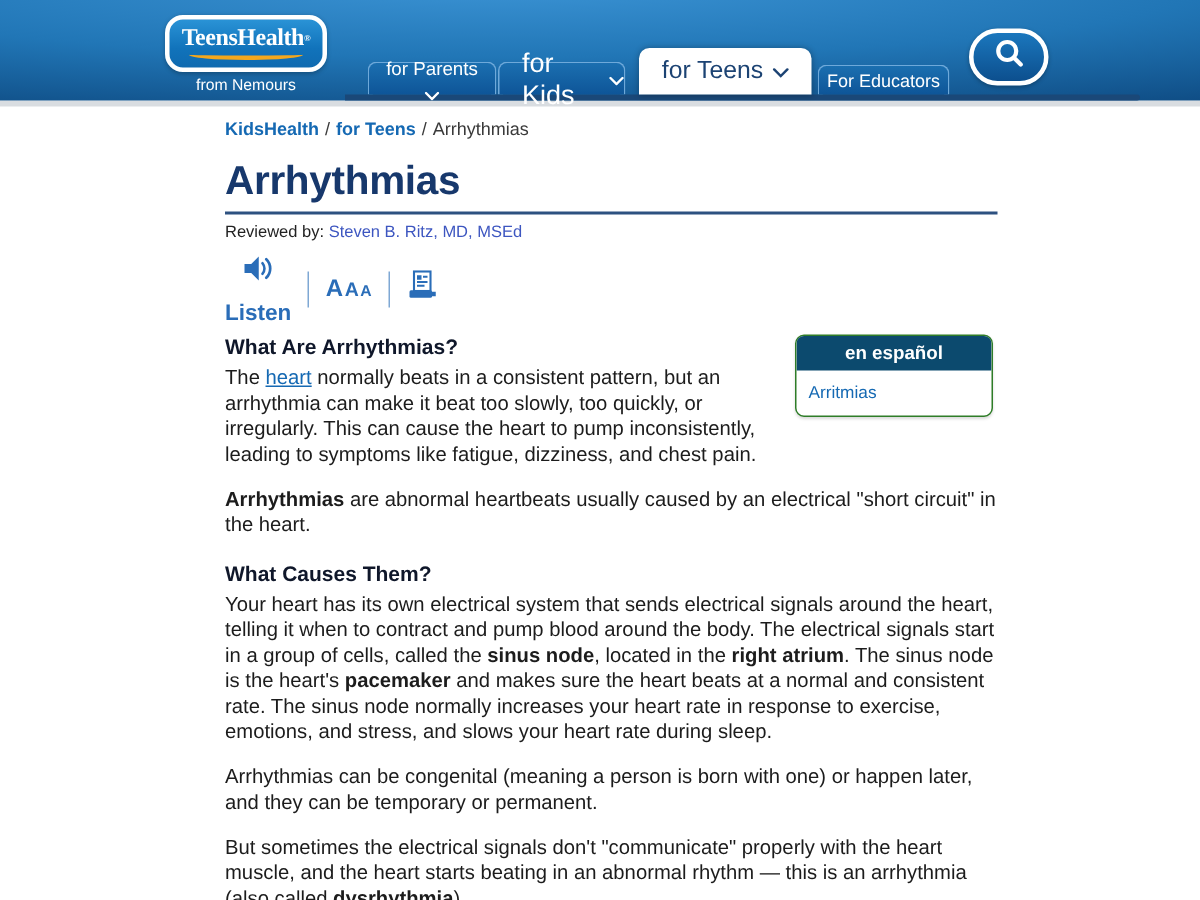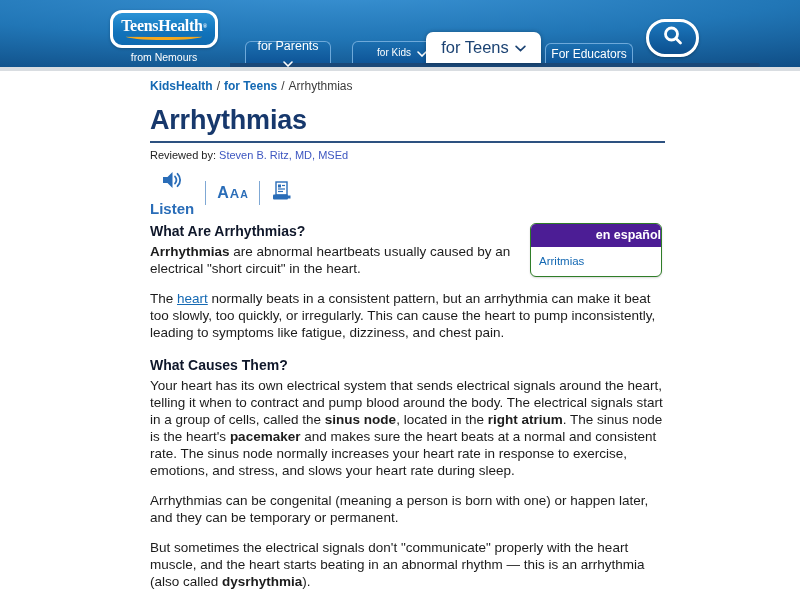--- a/index.html
+++ b/index.html
@@ -23,21 +23,21 @@
   .logo-sub { text-align:center; color:#ffffff; font-size:10.5px; margin-top:3px; }
 
   .nav-underline { position:absolute; left:230px; bottom:0; width:530px; height:4px;
     background:#1a4878; border-radius:0 3px 3px 0; }
 
   .tab { position:absolute; bottom:4px; display:flex; align-items:center; justify-content:center;
     gap:6px; color:#ffffff; cursor:pointer;
     background:linear-gradient(180deg,#1b6fb0, #0e5598);
     border:1px solid #6ea9da; border-bottom:none; border-radius:6px 6px 0 0; }
   .tab-parents { left:245px; width:86px; height:22px; font-size:12.5px;flex-direction:column; }
-  .tab-kids { left:352px; width:85px; height:22px; font-size:10px;padding-left:15px; }
+  .tab-kids { left:332px; width:85px; height:22px; font-size:18px;padding-left:15px; }
   .tab-teens { left:426px; width:115px; height:31px; font-size:16.5px; color:#1c4373;
     background:#ffffff; border:none; border-radius:7px 7px 0 0;
     box-shadow:0 0 4px rgba(0,0,0,.3); }
   .tab-educators { left:545px; width:88px; height:20px; font-size:12px; }
   .chev { display:inline-flex; margin-top:2px; }
 
   .search-btn { position:absolute; left:646px; top:19px; width:53px; height:38px;
     border:3px solid #ffffff; border-radius:19px; cursor:pointer;
     background:linear-gradient(180deg,#1b77bd,#0c4f8e);
     display:flex; align-items:center; justify-content:center;
@@ -61,22 +61,22 @@
   .listen-label { font-size:15px; font-weight:bold; color:#2a6db8; }
   .textsize { display:flex; align-items:baseline; gap:1px; cursor:pointer; font-weight:bold; color:#2a6db8; }
   .ts-a1 { font-size:16px; } .ts-a2 { font-size:13px; } .ts-a3 { font-size:10.5px; }
   .print-btn { cursor:pointer; display:flex; align-items:center; }
 
   
   .article { margin-top:17px; font-size:13.5px; line-height:17px; color:#1c1c1c; }
   .espanol { float:right; width:132px; margin-left:18px; margin-bottom:8px; margin-right:3px;
     border:1px solid #2f7d28; border-radius:6px; overflow:hidden; background:#fff;
     box-shadow:0 1px 2px rgba(0,0,0,.15); }
-  .espanol-head { background:#4c1d95; color:#fff; font-weight:bold; font-size:12.5px;
-    text-align:right; padding:3px 0; }
+  .espanol-head { background:#0c4a6e; color:#fff; font-weight:bold; font-size:12.5px;
+    text-align:center; padding:3px 0; }
   .espanol-body { padding:5px 8px 6px 8px; }
   .espanol-body a { color:#1569b3; font-size:11.5px; text-decoration:none; cursor:pointer; }
 
   .section-heading { font-size:14px; font-weight:bold; color:#0f172a; margin:16px 0 3px 0; }
   .section-heading.first { margin-top:6px; }
   .article p { margin:0 0 13px 0; }
   .b { font-weight:bold; }
   .inline-link { color:#1569b3; text-decoration:underline; cursor:pointer; }
 </style>
 </head>
@@ -186,22 +186,22 @@
   <div class="article">
 
     <div class="espanol">
       <div class="espanol-head">en español</div>
       <div class="espanol-body">
         <a>Arritmias</a>
       </div>
     </div>
 
     <h3 class="section-heading first">What Are Arrhythmias?</h3>
+    <p><span>The </span><a class="inline-link">heart</a><span> normally beats in a consistent pattern, but an arrhythmia can make it beat too slowly, too quickly, or irregularly. This can cause the heart to pump inconsistently, leading to symptoms like fatigue, dizziness, and chest pain.</span></p>
     <p><span class="b">Arrhythmias</span><span> are abnormal heartbeats usually caused by an electrical "short circuit" in the heart.</span></p>
-    <p><span>The </span><a class="inline-link">heart</a><span> normally beats in a consistent pattern, but an arrhythmia can make it beat too slowly, too quickly, or irregularly. This can cause the heart to pump inconsistently, leading to symptoms like fatigue, dizziness, and chest pain.</span></p>
 
     <h3 class="section-heading">What Causes Them?</h3>
     <p><span>Your heart has its own electrical system that sends electrical signals around the heart, telling it when to contract and pump blood around the body. The electrical signals start in a group of cells, called the </span><span class="b">sinus node</span><span>, located in the </span><span class="b">right atrium</span><span>. The sinus node is the heart's </span><span class="b">pacemaker</span><span> and makes sure the heart beats at a normal and consistent rate. The sinus node normally increases your heart rate in response to exercise, emotions, and stress, and slows your heart rate during sleep.</span></p>
     <p><span>Arrhythmias can be congenital (meaning a person is born with one) or happen later, and they can be temporary or permanent.</span></p>
     <p><span>But sometimes the electrical signals don't "communicate" properly with the heart muscle, and the heart starts beating in an abnormal rhythm — this is an arrhythmia (also called </span><span class="b">dysrhythmia</span><span>).</span></p>
 
   </div>
 </div>
 
 </body></html>

